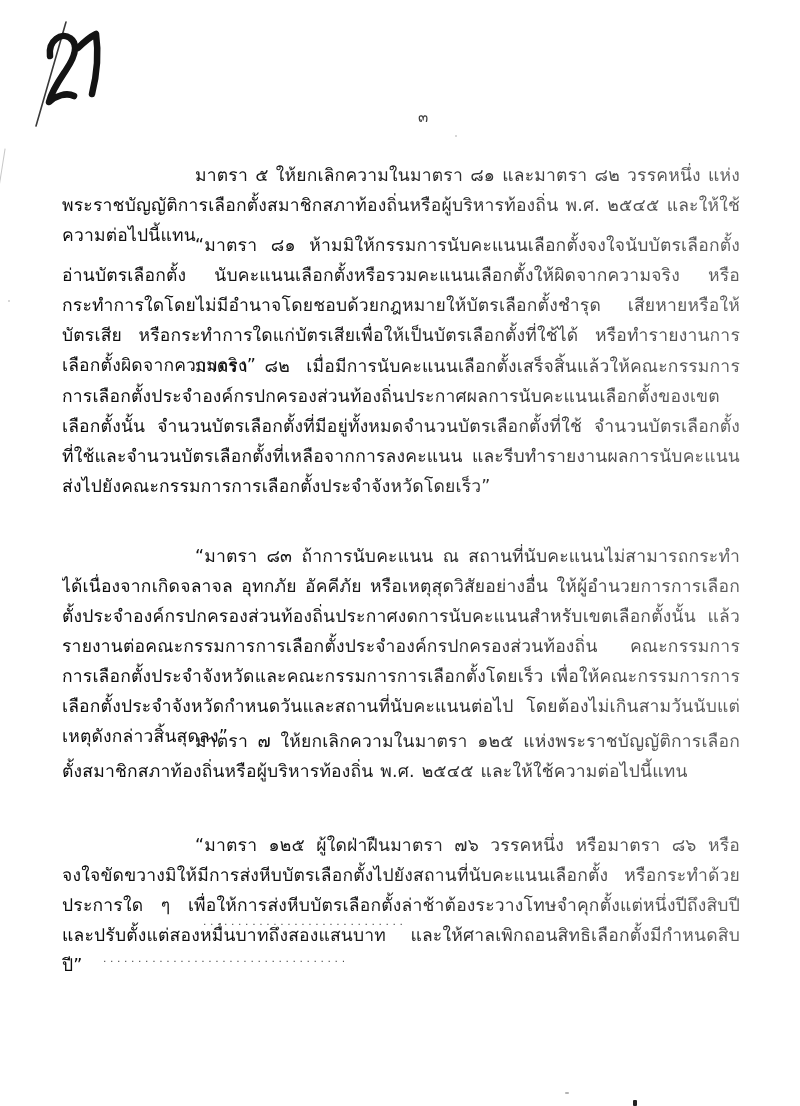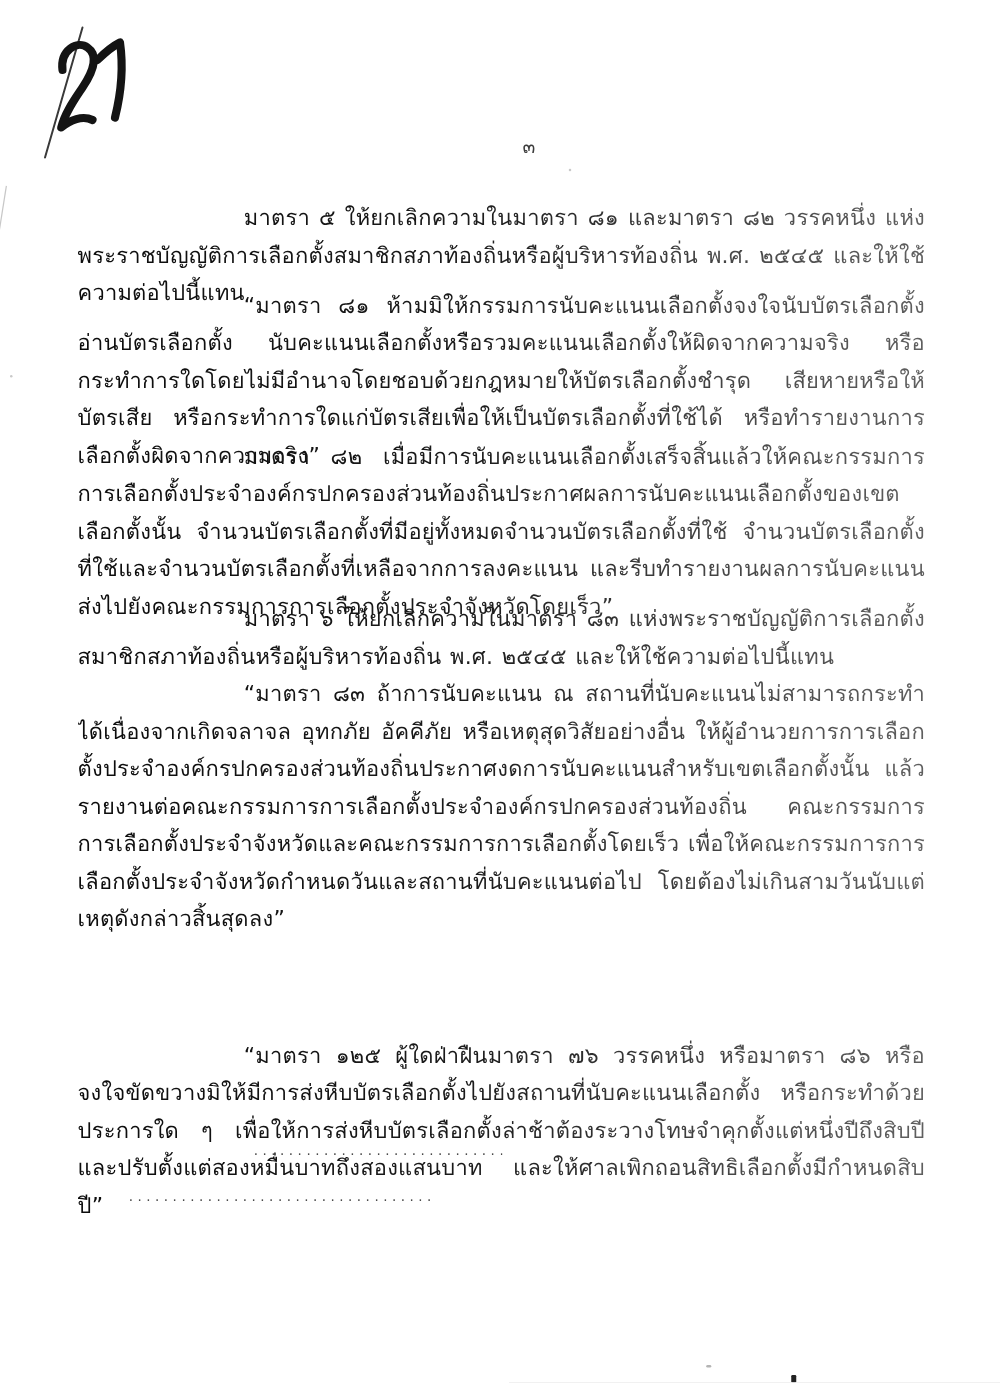--- a/index.html
+++ b/index.html
@@ -81,24 +81,24 @@
   <div class="scan-slash"></div>
 
   <div class="page-number">๓</div>
 
   <div class="para" style="top:160px">มาตรา ๕  ให้ยกเลิกความในมาตรา ๘๑ และมาตรา ๘๒ วรรคหนึ่ง แห่งพระราชบัญญัติการเลือกตั้งสมาชิกสภาท้องถิ่นหรือผู้บริหารท้องถิ่น พ.ศ. ๒๕๔๕ และให้ใช้ความต่อไปนี้แทน</div>
 
   <div class="para" style="top:230px">“มาตรา ๘๑ ห้ามมิให้กรรมการนับคะแนนเลือกตั้งจงใจนับบัตรเลือกตั้ง อ่านบัตรเลือกตั้ง นับคะแนนเลือกตั้งหรือรวมคะแนนเลือกตั้งให้ผิดจากความจริง หรือกระทำการใดโดยไม่มีอำนาจโดยชอบด้วยกฎหมายให้บัตรเลือกตั้งชำรุด เสียหายหรือให้บัตรเสีย หรือกระทำการใดแก่บัตรเสียเพื่อให้เป็นบัตรเลือกตั้งที่ใช้ได้ หรือทำรายงานการเลือกตั้งผิดจากความจริง”</div>
 
   <div class="para" style="top:351px">มาตรา ๘๒ เมื่อมีการนับคะแนนเลือกตั้งเสร็จสิ้นแล้วให้คณะกรรมการการเลือกตั้งประจำองค์กรปกครองส่วนท้องถิ่นประกาศผลการนับคะแนนเลือกตั้งของเขตเลือกตั้งนั้น จำนวนบัตรเลือกตั้งที่มีอยู่ทั้งหมดจำนวนบัตรเลือกตั้งที่ใช้ จำนวนบัตรเลือกตั้งที่ใช้และจำนวนบัตรเลือกตั้งที่เหลือจากการลงคะแนน และรีบทำรายงานผลการนับคะแนนส่งไปยังคณะกรรมการการเลือกตั้งประจำจังหวัดโดยเร็ว”</div>
 
-  <div class="para" style="top:481px">มาตรา ๖  ให้ยกเลิกความในมาตรา ๘๓ แห่งพระราชบัญญัติการเลือกตั้งสมาชิกสภาท้องถิ่นหรือผู้บริหารท้องถิ่น พ.ศ. ๒๕๔๕ และให้ใช้ความต่อไปนี้แทน</div>
 
   <div class="para" style="top:541px">“มาตรา ๘๓ ถ้าการนับคะแนน ณ สถานที่นับคะแนนไม่สามารถกระทำได้เนื่องจากเกิดจลาจล อุทกภัย อัคคีภัย หรือเหตุสุดวิสัยอย่างอื่น ให้ผู้อำนวยการการเลือกตั้งประจำองค์กรปกครองส่วนท้องถิ่นประกาศงดการนับคะแนนสำหรับเขตเลือกตั้งนั้น แล้วรายงานต่อคณะกรรมการการเลือกตั้งประจำองค์กรปกครองส่วนท้องถิ่น คณะกรรมการการเลือกตั้งประจำจังหวัดและคณะกรรมการการเลือกตั้งโดยเร็ว เพื่อให้คณะกรรมการการเลือกตั้งประจำจังหวัดกำหนดวันและสถานที่นับคะแนนต่อไป โดยต้องไม่เกินสามวันนับแต่เหตุดังกล่าวสิ้นสุดลง”</div>
 
+  <div class="para" style="top:726px">มาตรา ๗  ให้ยกเลิกความในมาตรา ๑๒๕ แห่งพระราชบัญญัติการเลือกตั้งสมาชิกสภาท้องถิ่นหรือผู้บริหารท้องถิ่น พ.ศ. ๒๕๔๕ และให้ใช้ความต่อไปนี้แทน</div>
 
   <div class="para" style="top:830px">“มาตรา ๑๒๕ ผู้ใดฝ่าฝืนมาตรา ๗๖ วรรคหนึ่ง หรือมาตรา ๘๖ หรือจงใจขัดขวางมิให้มีการส่งหีบบัตรเลือกตั้งไปยังสถานที่นับคะแนนเลือกตั้ง หรือกระทำด้วยประการใด ๆ เพื่อให้การส่งหีบบัตรเลือกตั้งล่าช้าต้องระวางโทษจำคุกตั้งแต่หนึ่งปีถึงสิบปี และปรับตั้งแต่สองหมื่นบาทถึงสองแสนบาท และให้ศาลเพิกถอนสิทธิเลือกตั้งมีกำหนดสิบปี”</div>
 
   <div class="dots dots-1">......................................................................</div>
   <div class="dots dots-2">........................................................................................</div>
 
   <div class="speck speck-a"></div>
   <div class="speck speck-b"></div>
   <div class="speck speck-c"></div>
   <div class="speck speck-d"></div>

